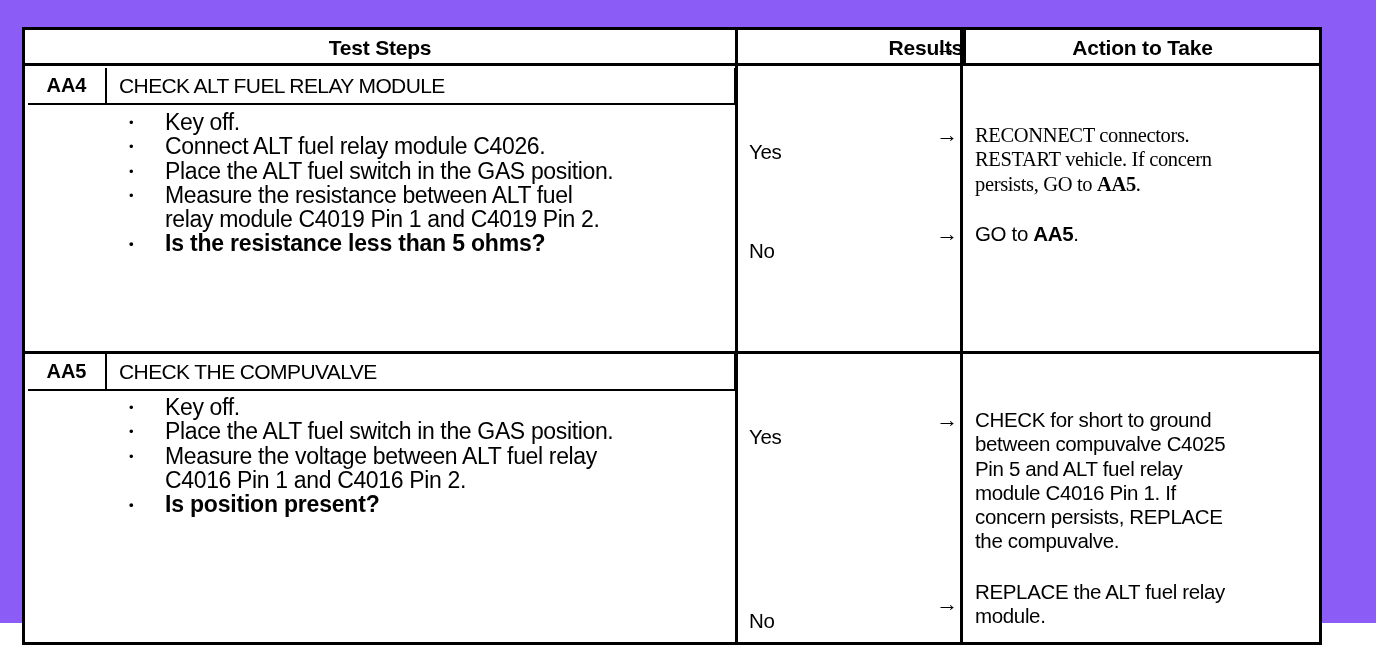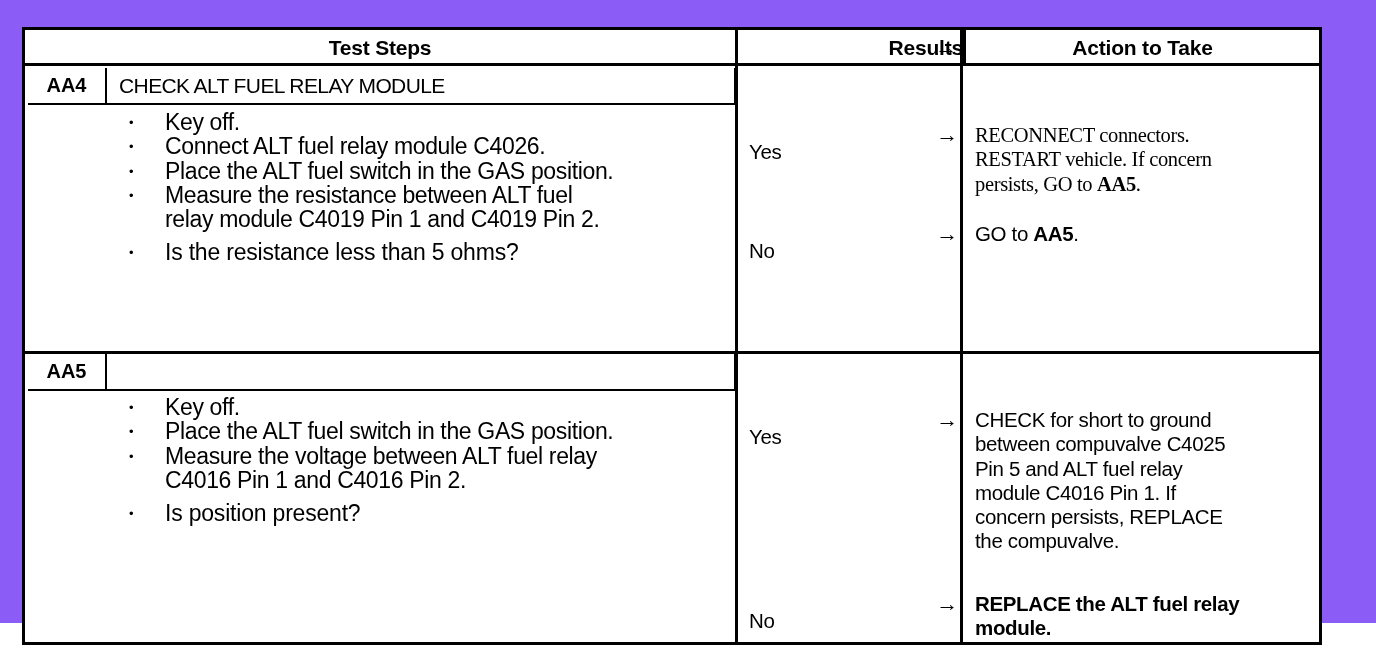--- a/index.html
+++ b/index.html
@@ -136,21 +136,21 @@
     white-space: pre-wrap;
   }
   .bullet-row::before {
     content: "\2022";
     position: absolute;
     left: 0;
     top: 0;
     font-size: 13px;
     line-height: 26px;
   }
-  .bullet-row.bold { font-weight: normal; letter-spacing: -0.2px; margin-top: 9px; }
+  .bullet-row.bold { font-weight: bold; letter-spacing: -0.2px; }
 
   
   .res-row {
     position: absolute;
     left: 0;
     width: 100%;
     font-size: 20.5px;
     letter-spacing: -0.3px;
   }
   .res-label {
@@ -183,21 +183,21 @@
   
   .yes-aa4 { top: 93px; }
   .no-aa4  { top: 192px; }
   .act-yes-aa4 { top: 93px; font-family: Liberation Serif, serif; }
   .act-no-aa4  { top: 192px; }
 
   
   .yes-aa5 { top: 378px; }
   .no-aa5  { top: 562px; }
   .act-yes-aa5 { top: 378px; }
-  .act-no-aa5  { top: 562px; font-weight: bold; }
+  .act-no-aa5  { top: 550px; }
 </style>
 </head>
 <body>
 
 <div class="page">
   <div class="diag-table">
 
     <div class="col-results"></div>
 
     <div class="head-band">
@@ -258,20 +258,21 @@
 module C4016 Pin 1. If
 concern persists, REPLACE
 the compuvalve.</span></div>
 
       <div class="act-row act-no-aa5"><span>REPLACE the ALT fuel relay
 module.</span></div>
     </div>
 
     <div class="step-head aa5">
       <div class="step-id">AA5</div>
+      <div class="step-title">CHECK THE COMPUVALVE</div>
     </div>
 
     <div class="steps-body aa5">
       <div class="bullet-row">Key off.</div>
       <div class="bullet-row">Place the ALT fuel switch in the GAS position.</div>
       <div class="bullet-row">Measure the voltage between ALT fuel relay
 C4016 Pin 1 and C4016 Pin 2.</div>
       <div class="bullet-row bold">Is position present?</div>
     </div>
 

